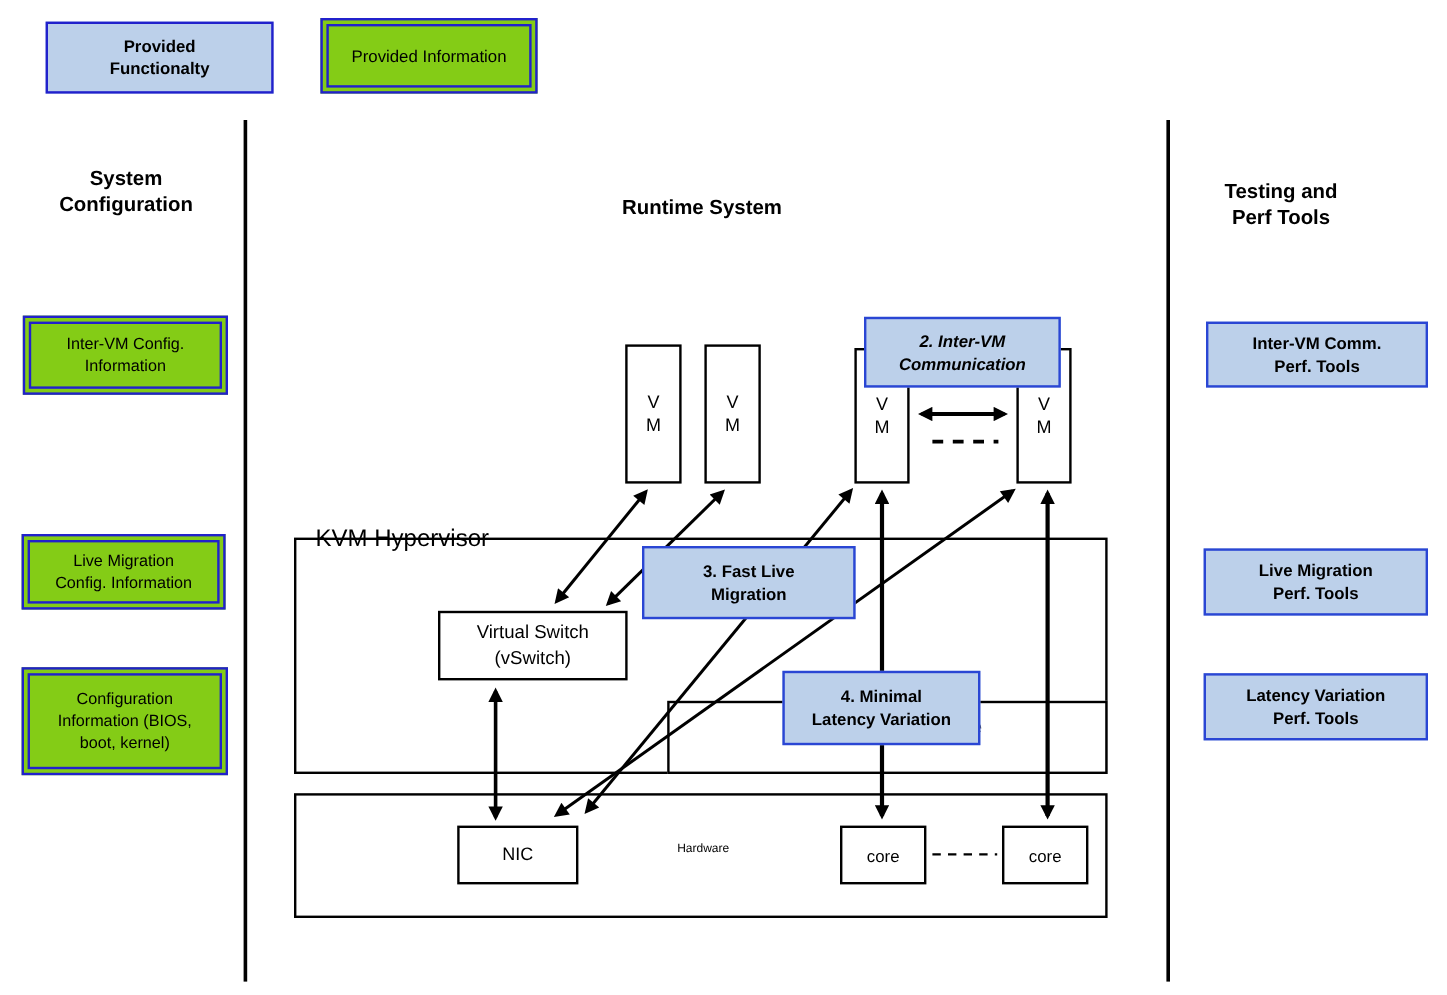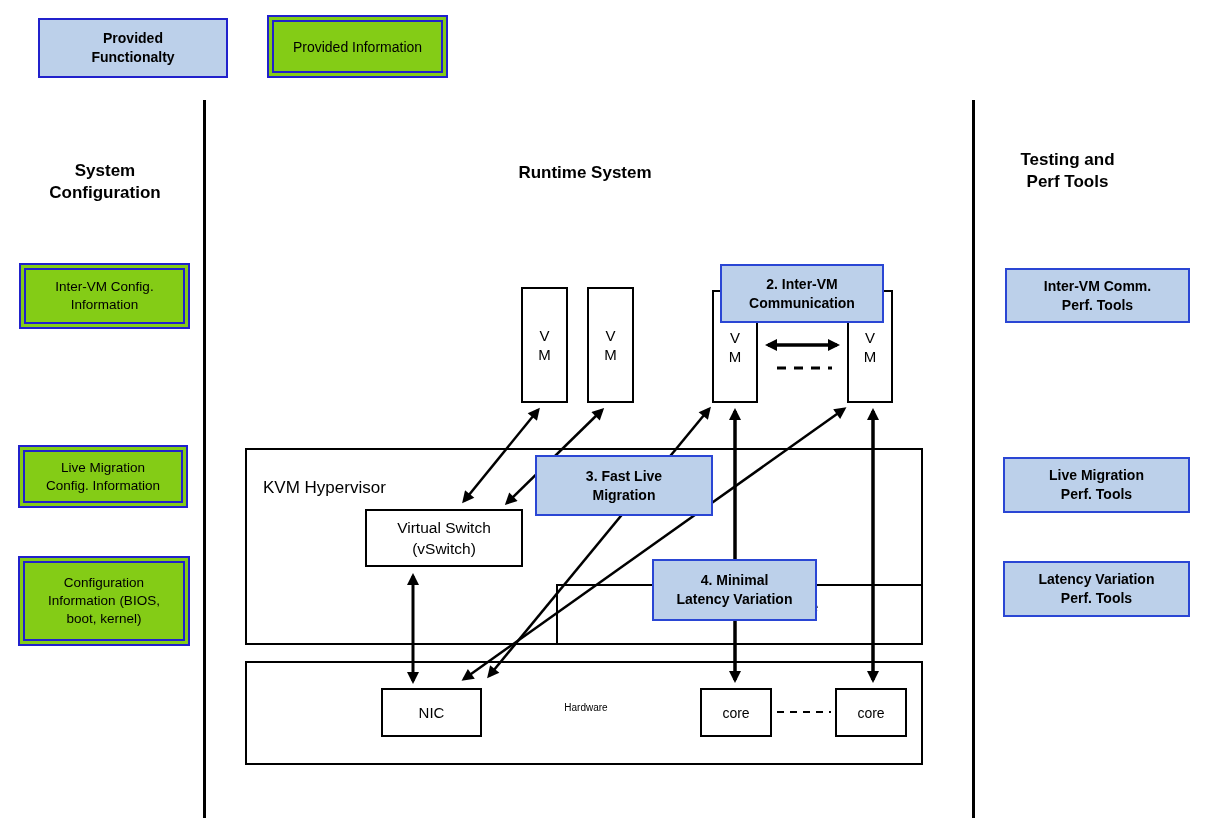--- a/index.html
+++ b/index.html
@@ -32,21 +32,21 @@
 
   <div class="abs bluebox center sideBox ml" style="left:38px;top:18px;width:190px;height:60px;border-color:var(--border_blue_dark);">Provided
 Functionalty</div>
   <div class="abs dbl" style="left:267px;top:15px;width:181px;height:63px;">
     <div class="inner" style="font-size:14px;">Provided Information</div>
   </div>
 
   <div class="abs sep" style="left:203px;top:100px;height:718px;"></div>
   <div class="abs sep" style="left:972px;top:100px;height:718px;"></div>
 
-  <div class="abs title ml" style="left:20px;top:160px;width:170px;">System
+  <div class="abs title ml" style="left:20px;top:138px;width:170px;">System
 Configuration</div>
   <div class="abs title" style="left:460px;top:162px;width:250px;">Runtime System</div>
   <div class="abs title ml" style="left:975px;top:149px;width:185px;">Testing and
 Perf Tools</div>
 
   <div class="abs dbl" style="left:19px;top:263px;width:171px;height:66px;">
     <div class="inner ml">Inter-VM Config.
 Information</div>
   </div>
   <div class="abs dbl" style="left:18px;top:445px;width:170px;height:63px;">
@@ -60,21 +60,21 @@
   </div>
 
   <div class="abs bluebox center sideBox ml" style="left:1005px;top:268px;width:185px;height:55px;">Inter-VM Comm.
 Perf. Tools</div>
   <div class="abs bluebox center sideBox ml" style="left:1003px;top:457px;width:187px;height:56px;">Live Migration
 Perf. Tools</div>
   <div class="abs bluebox center sideBox ml" style="left:1003px;top:561px;width:187px;height:56px;">Latency Variation
 Perf. Tools</div>
 
   <div class="abs wbox" style="left:245px;top:448px;width:678px;height:197px;"></div>
-  <div class="abs" style="left:263px;top:478px;font-size:17px;z-index:1;">KVM Hypervisor</div>
+  <div class="abs" style="left:263px;top:438px;font-size:20px;z-index:1;">KVM Hypervisor</div>
 
   <div class="abs wbox" style="left:556px;top:584px;width:367px;height:61px;"></div>
   <div class="abs" style="left:810px;top:598px;font-size:15px;z-index:1;">e</div>
 
   <div class="abs wbox center ml" style="left:365px;top:509px;width:158px;height:58px;font-size:15.5px;line-height:21px;">Virtual Switch
 (vSwitch)</div>
 
   <div class="abs wbox" style="left:245px;top:661px;width:678px;height:104px;"></div>
   <div class="abs center" style="left:520px;top:702px;width:132px;font-size:10px;z-index:1;">Hardware</div>
 
@@ -113,20 +113,20 @@
 
     <line x1="873" y1="411" x2="873" y2="680" stroke="#000" stroke-width="3.5" marker-start="url(#ah)" marker-end="url(#ah)"></line>
 
     <line x1="768" y1="345" x2="837" y2="345" stroke="#000" stroke-width="3.5" marker-start="url(#ah)" marker-end="url(#ah)"></line>
 
     <line x1="777" y1="368" x2="832" y2="368" stroke="#000" stroke-width="3" stroke-dasharray="9 8"></line>
 
     <line x1="777" y1="712" x2="831" y2="712" stroke="#000" stroke-width="2" stroke-dasharray="7 6"></line>
   </svg>
 
-  <div class="abs bluebox center hl ml" style="left:720px;top:264px;width:164px;height:59px;">2. Inter-VM
+  <div class="abs bluebox center hl ml" style="left:720px;top:264px;width:164px;height:59px;font-style:italic;">2. Inter-VM
 Communication</div>
   <div class="abs bluebox center hl ml" style="left:535px;top:455px;width:178px;height:61px;">3. Fast Live
 Migration</div>
   <div class="abs bluebox center hl ml" style="left:652px;top:559px;width:165px;height:62px;">4. Minimal
 Latency Variation</div>
 
 </div>
 
 </body></html>

